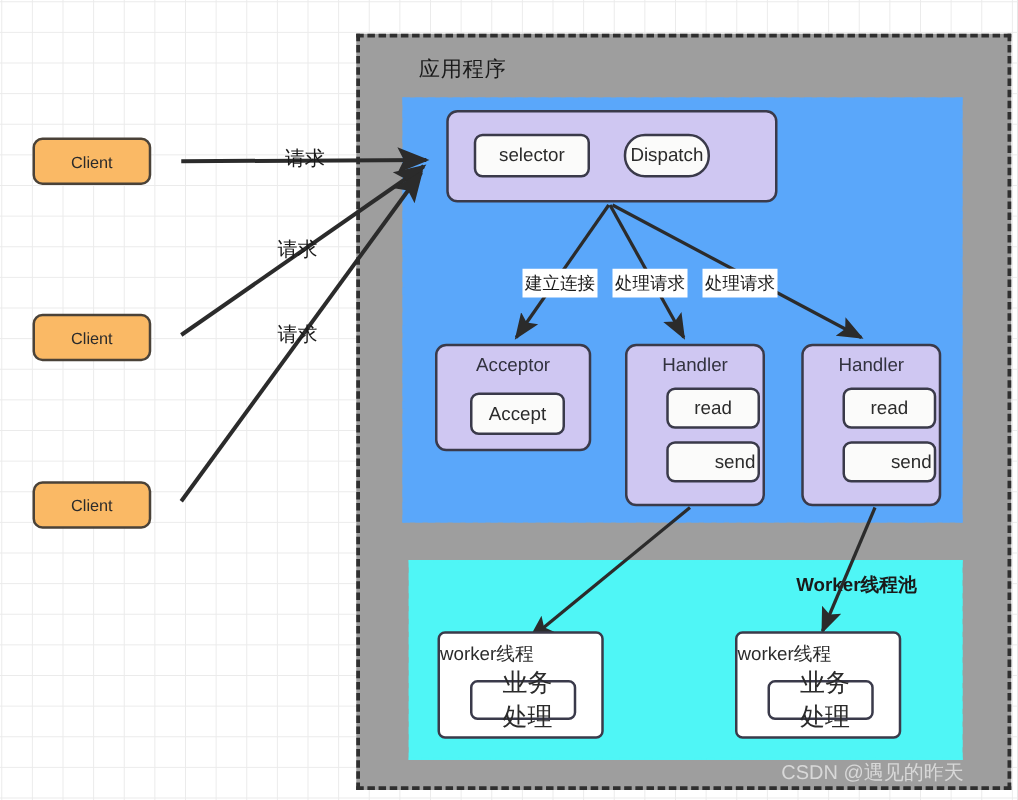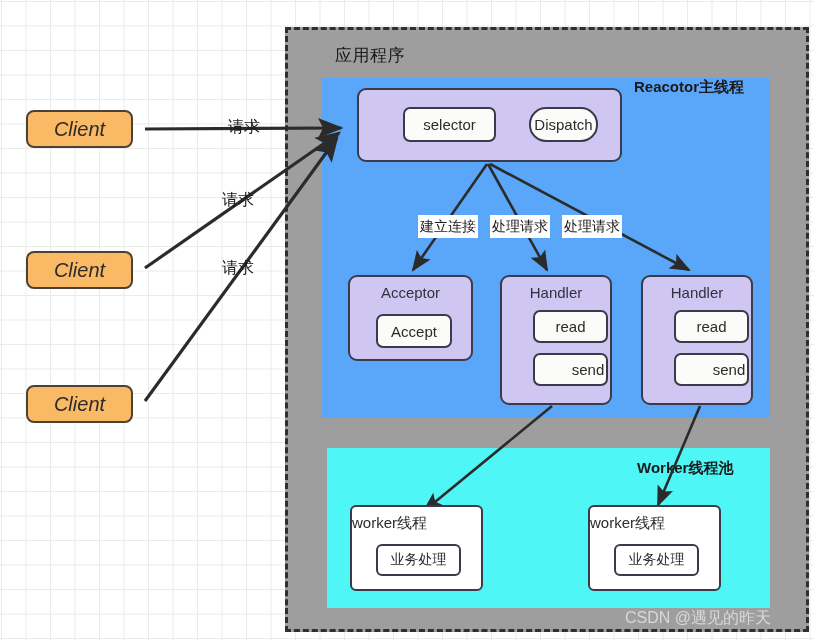--- a/index.html
+++ b/index.html
@@ -124,22 +124,22 @@
     box-sizing: border-box;
     display: flex;
     align-items: center;
     justify-content: center;
   }
   .main-reactor .white-pill {
     position: absolute;
     top: 17px;
     height: 35px;
   }
-  .pill-selector { left: 20px; width: 93px; margin-left: 24px; }
-  .pill-dispatch { left: 170px; width: 69px; border-radius: 17px; }
+  .pill-selector { left: 20px; width: 93px; }
+  .pill-dispatch { left: 140px; width: 69px; border-radius: 17px; }
 
   .acceptor-box {
     left: 348px;
     top: 275px;
     width: 125px;
     height: 86px;
   }
   .acceptor-box .white-pill {
     position: absolute;
     left: 26px;
@@ -185,32 +185,31 @@
     color: #1a1a1a;
     white-space: nowrap;
   }
   .req-a { left: 228px; top: 117px; }
   .req-b { left: 222px; top: 190px; }
   .req-c { left: 222px; top: 258px; }
 
   
   .client-box {
     position: absolute;
-    width: 107px;
+    width: 95px;
     height: 38px;
     background: #fab965;
     border: 2.5px solid #4a4238;
     border-radius: 8px;
     box-sizing: border-box;
     display: flex;
     align-items: center;
     justify-content: center;
-    font-size: 20px;
+    font-size: 13px;
     color: #2b2b2b;
-    font-style: italic;
   }
   .client-1 { left: 26px; top: 110px; }
   .client-2 { left: 26px; top: 251px; }
   .client-3 { left: 26px; top: 385px; }
 
   
   .worker-box {
     position: absolute;
     width: 133px;
     height: 86px;
@@ -229,26 +228,27 @@
   }
   .worker-box .inner-pill {
     position: absolute;
     left: 24px;
     top: 37px;
     width: 85px;
     height: 32px;
     background: #ffffff;
     border: 2.5px solid #3a3a4a;
     border-radius: 6px;
-    font-size: 14px;
+    font-size: 20px;
     color: #2b2b2b;
     display: flex;
     align-items: center;
     justify-content: center;
     box-sizing: border-box;
+    padding-left: 24px;
   }
 
   
   .watermark {
     position: absolute;
     left: 625px;
     top: 608px;
     font-size: 16px;
     color: #d8d8d8;
     white-space: nowrap;
@@ -256,21 +256,20 @@
 </style>
 </head>
 <body>
 
 <div id="canvas">
 
   <div class="app-container"></div>
   <div class="app-title">应用程序</div>
 
   <div class="reactor-box"></div>
-  <div class="reactor-title">Reacotor主线程</div>
 
   <div class="worker-pool"></div>
   <div class="worker-pool-title">Worker线程池</div>
 
   <svg id="arrow-layer" viewBox="0 0 814 640">
     <defs>
       <marker id="ah" markerWidth="9" markerHeight="9" refX="7.2" refY="3.4" orient="auto" markerUnits="strokeWidth">
         <path d="M0,0.2 L8,3.4 L0,6.6 L1.6,3.4 Z" fill="#2b2b2b"></path>
       </marker>
     </defs>

